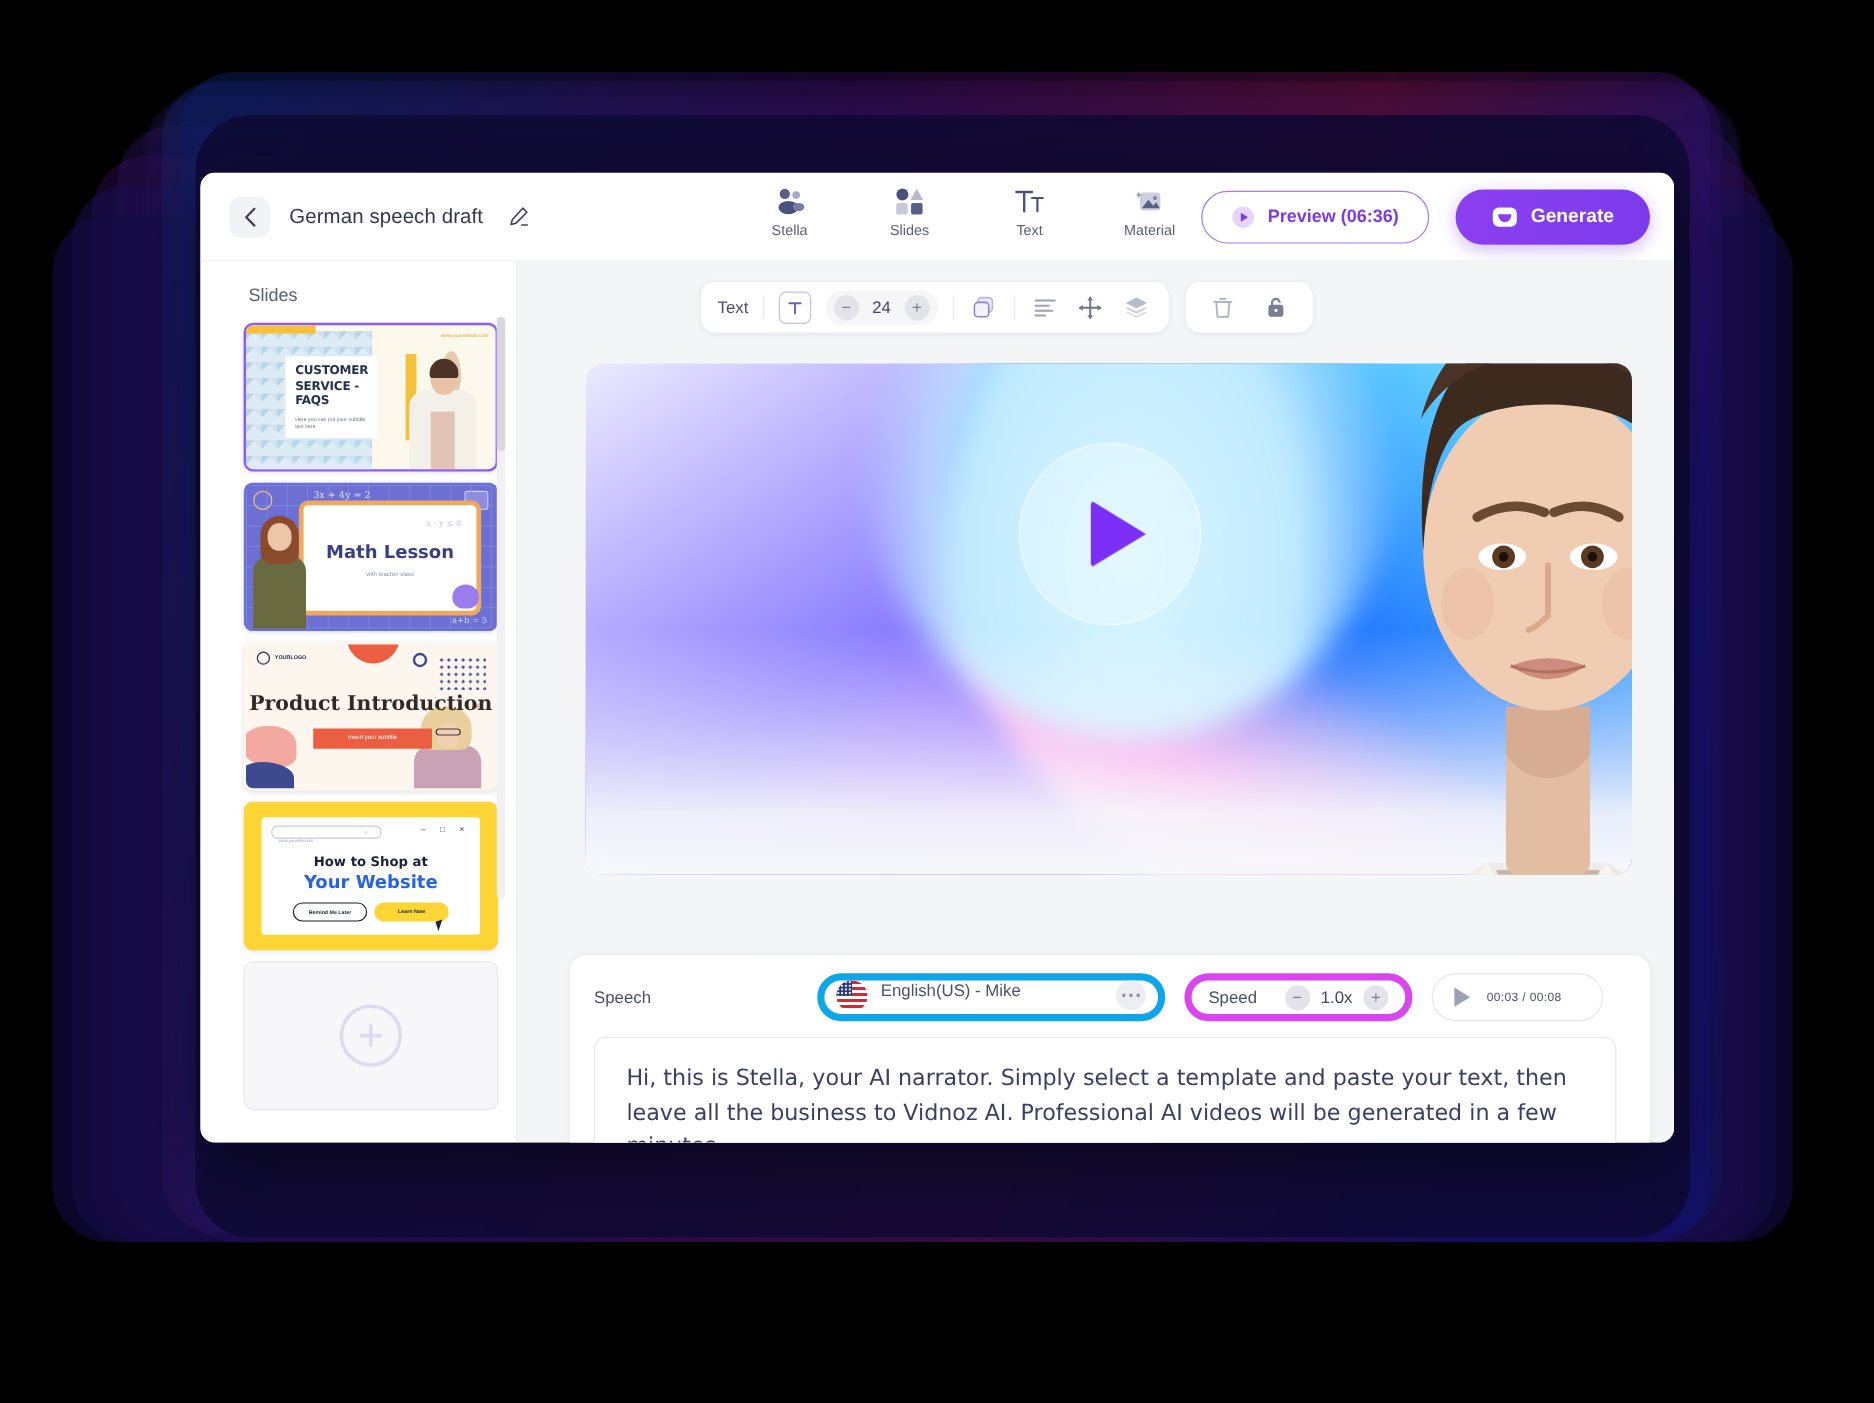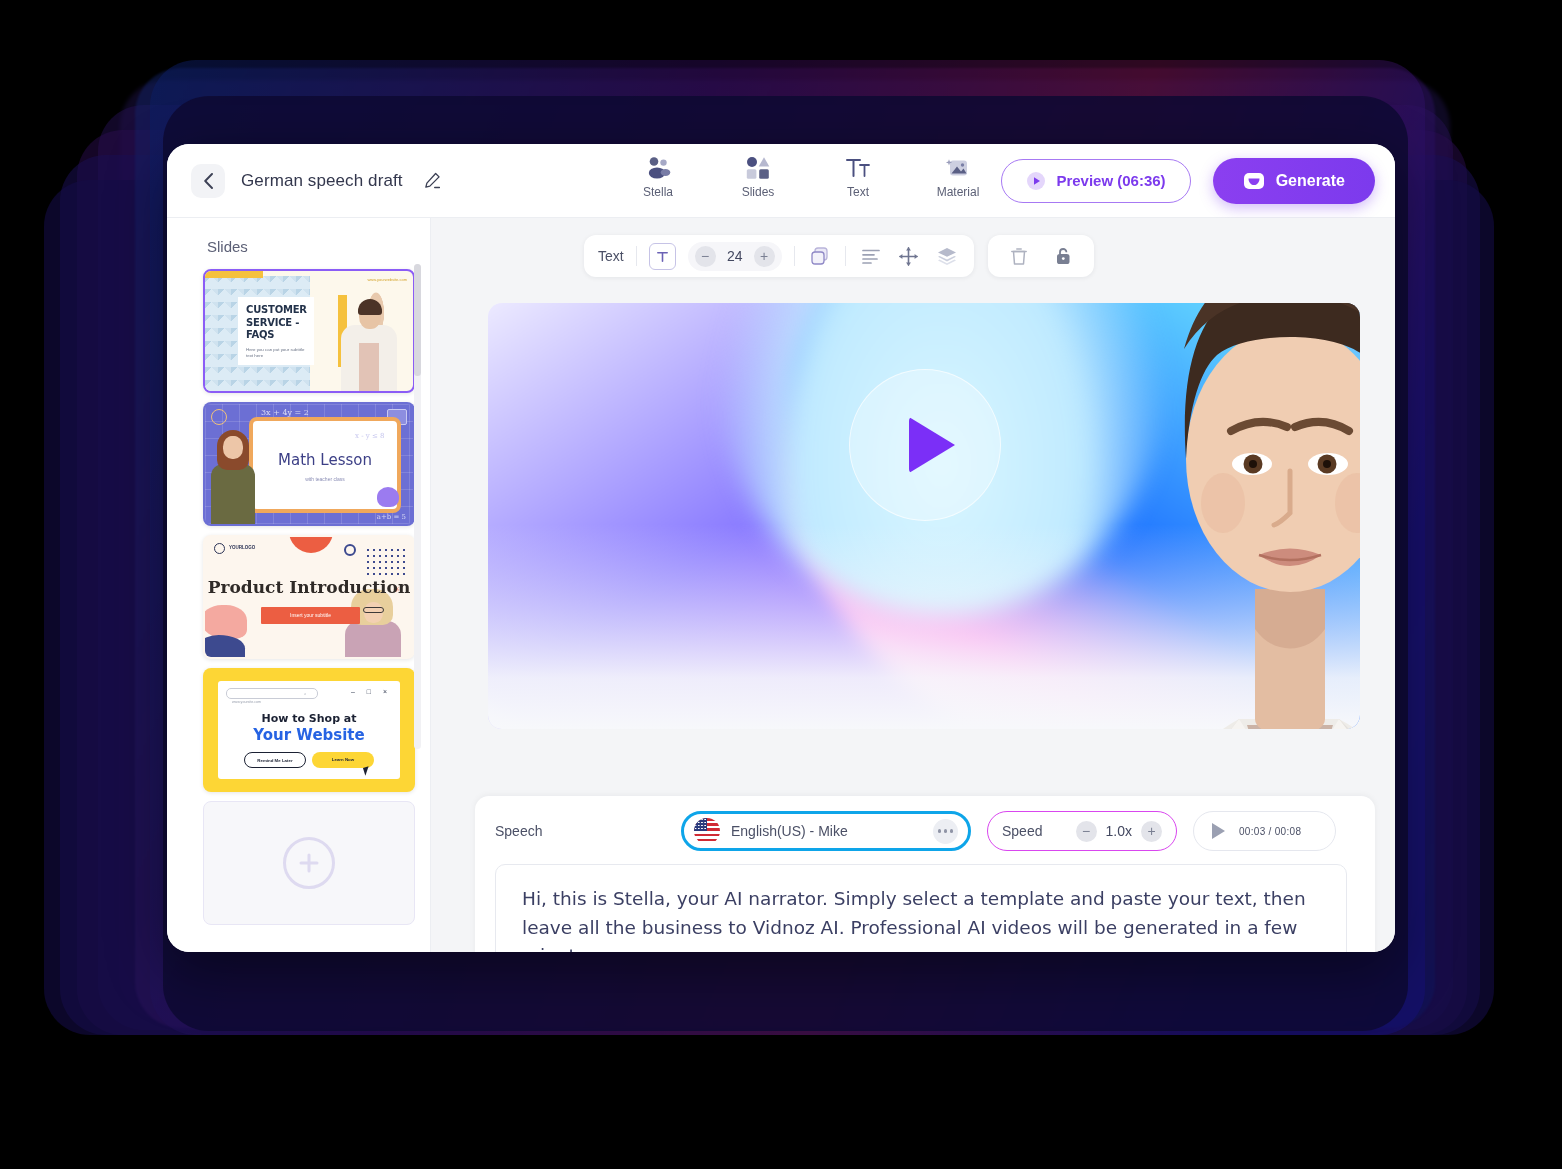--- a/index.html
+++ b/index.html
@@ -18,21 +18,21 @@
     filter: blur(0.4px);
   }
   .glow-wrap { position:absolute; inset:0; }
 
   
   #app-window {
     position: absolute;
     left: 167px; top: 144px;
     width: 1228px; height: 808px;
     background: #ffffff;
-    border-radius: 22px;
+    border-radius: 12px;
     box-shadow: 0 18px 60px rgba(0,0,0,.45);
     overflow: hidden;
   }
 
   
   #topbar {
     position: relative;
     height: 74px;
     background: #fff;
     border-bottom: 1px solid #eceef2;
@@ -149,21 +149,21 @@
     position:absolute; inset:0;
     background-image:
       linear-gradient(rgba(255,255,255,.14) 1px, transparent 1px),
       linear-gradient(90deg, rgba(255,255,255,.14) 1px, transparent 1px);
     background-size: 17px 17px;
   }
   .s2 .board {
     position:absolute; left:44px; top:13px; width:152px; height:96px;
     background:#fff; border:4px solid #f0a85c; border-radius:8px;
   }
-  .s2 .mt { font-family:"DejaVu Sans",sans-serif;font-weight:400;font-size:15px;color:#3c3f86;text-align:center;margin-top:30px;}
+  .s2 .mt { font-family:"DejaVu Sans",sans-serif;font-weight:700;font-size:15px;color:#3c3f86;text-align:center;margin-top:30px;}
   .s2 .ms { font-size:5px;color:#8a8db5;text-align:center;margin-top:7px;}
   .s2 .girl-head{position:absolute;left:18px;top:32px;width:20px;height:23px;border-radius:46%;background:#edc6a8;}
   .s2 .girl-hair{position:absolute;left:12px;top:26px;width:32px;height:40px;border-radius:16px 16px 10px 10px;background:#8a4a2c;}
   .s2 .girl-hair2{position:absolute;left:20px;top:32px;width:16px;height:11px;border-radius:8px 8px 0 0;background:#edc6a8;}
   .s2 .girl-body{position:absolute;left:6px;top:60px;width:44px;height:64px;border-radius:12px 12px 0 0;background:#6a6a41;}
   .s2 .eq1{position:absolute;left:56px;top:4px;font-size:8px;color:#dcdcf5;font-family:"DejaVu Serif",serif;}
   .s2 .eq2{position:absolute;left:150px;top:28px;font-size:7px;color:#c6c6ee;font-family:"DejaVu Serif",serif;}
   .s2 .eq3{position:absolute;right:7px;bottom:3px;font-size:7px;color:#d8d8f2;font-family:"DejaVu Serif",serif;}
   .s2 .bulb{position:absolute;left:6px;top:5px;width:16px;height:16px;border:1.5px solid #f0c27a;border-radius:50%;}
   .s2 .book{position:absolute;right:6px;top:5px;width:20px;height:16px;background:#8d8ee0;border:1.5px solid #c9c9f2;border-radius:2px;}
@@ -298,22 +298,22 @@
   #speech-panel {
     position:absolute; left:44px; top:578px; width:900px; height:196px;
     background:#fff; border-radius:14px 14px 0 0;
     box-shadow:0 -1px 6px rgba(20,24,40,.05);
     padding: 14px 28px 0 20px;
   }
   #speech-row { display:flex; align-items:center; height:42px; gap:16px; }
   .sp-label { font-size:14px; color:#4b5066; width:170px; }
   .voice-select {
     flex:0 0 auto; width:290px; height:40px;
-    border:3px solid #0ea5e9; border-radius:20px; background:#fff;
-    display:flex; align-items:center; padding:0 10px 0 10px; gap:11px; cursor:pointer;
+    border:6px solid #0ea5e9; border-radius:20px; background:#fff;
+    display:flex; align-items:flex-start; padding:0 10px 0 10px; gap:11px; cursor:pointer;
   }
   .flag {
     width:26px;height:26px;border-radius:50%;overflow:hidden;position:relative;flex:0 0 auto;
     background:#fff;
   }
   .flag .stripes{
     position:absolute;inset:0;
     background: repeating-linear-gradient(#d02a34 0 2.6px, #fff 2.6px 5.2px);
   }
   .flag .canton{
@@ -324,21 +324,21 @@
     background-image: radial-gradient(#fff .8px, transparent 1px);
     background-size: 3.2px 3px;
   }
   .voice-name { font-size:14px; color:#4b5066; flex:1; }
   .dots-btn {
     width:25px;height:25px;border-radius:50%;background:#eceef3;
     display:flex;align-items:center;justify-content:center;gap:2.5px;cursor:pointer;
   }
   .dots-btn i { width:3.4px;height:3.4px;border-radius:50%;background:#8f94a6;display:block;}
   .speed-pill {
-    width:190px;height:40px;border:1px solid #d946ef;border-radius:20px;background:#fff;
+    width:190px;height:40px;border:6px solid #d946ef;border-radius:20px;background:#fff;
     display:flex;align-items:center;justify-content:space-between;padding:0 14px;
   }
   .time-pill {
     width:143px;height:40px;border:1px solid #e5e7ee;border-radius:20px;background:#fff;
     display:flex;align-items:center;gap:14px;padding:0 18px;cursor:pointer;
   }
   .play-small { width:0;height:0;border-left:13px solid #9ba0b2;border-top:8px solid transparent;border-bottom:8px solid transparent;}
   .time-txt { font-size:10px; color:#4b5066; letter-spacing:.3px;}
   #speech-box {
     margin-top:12px; height:124px;

